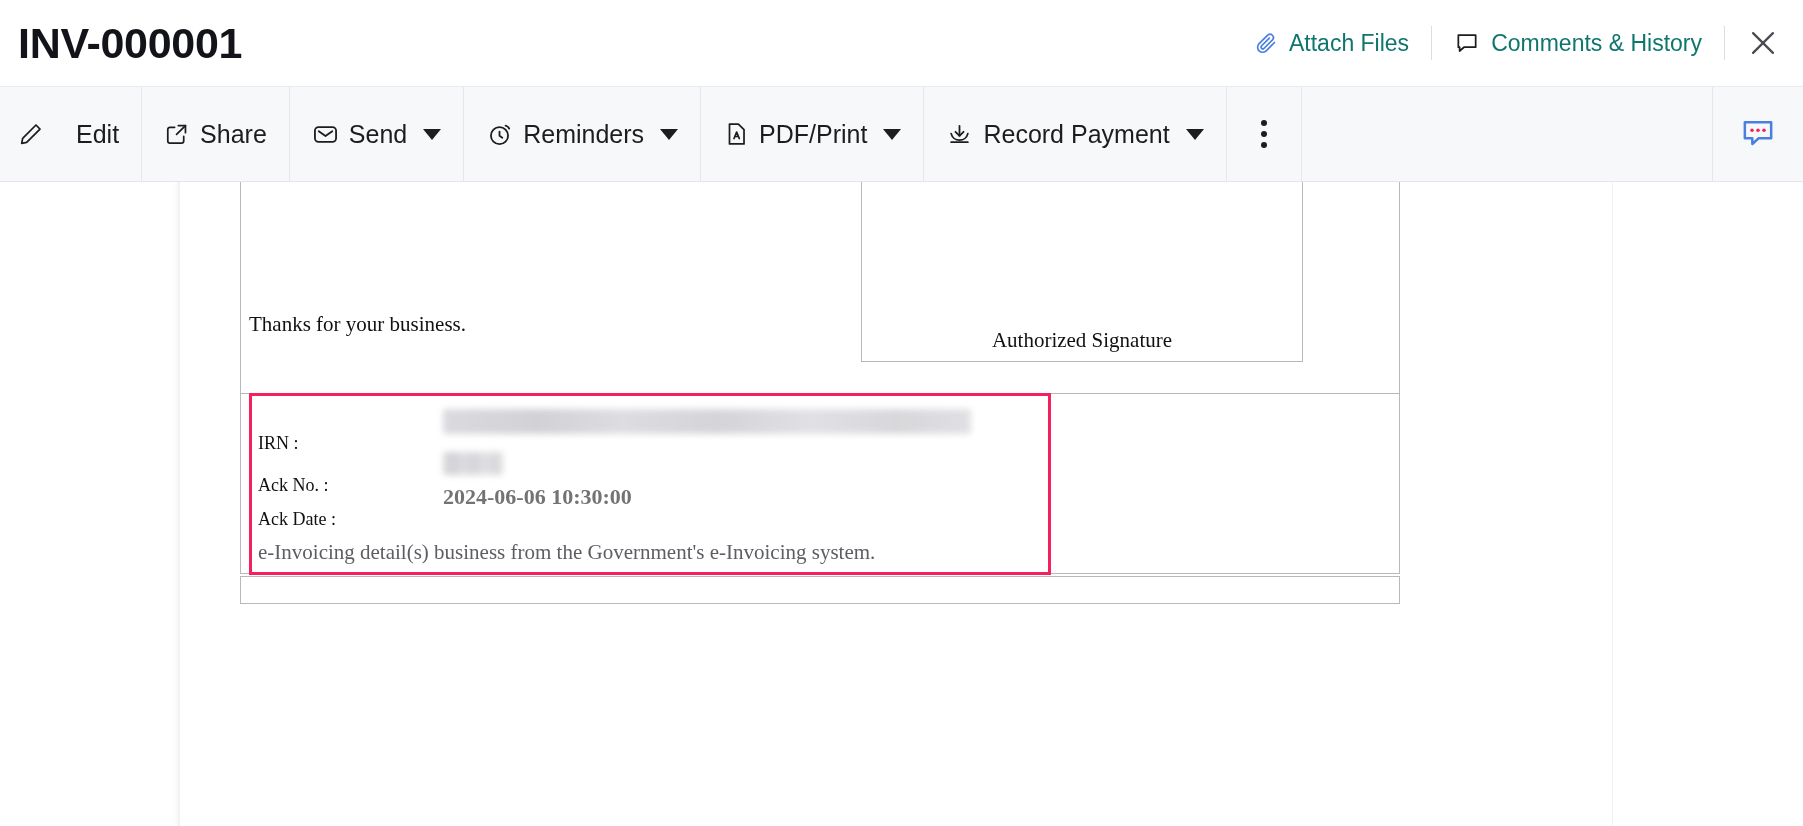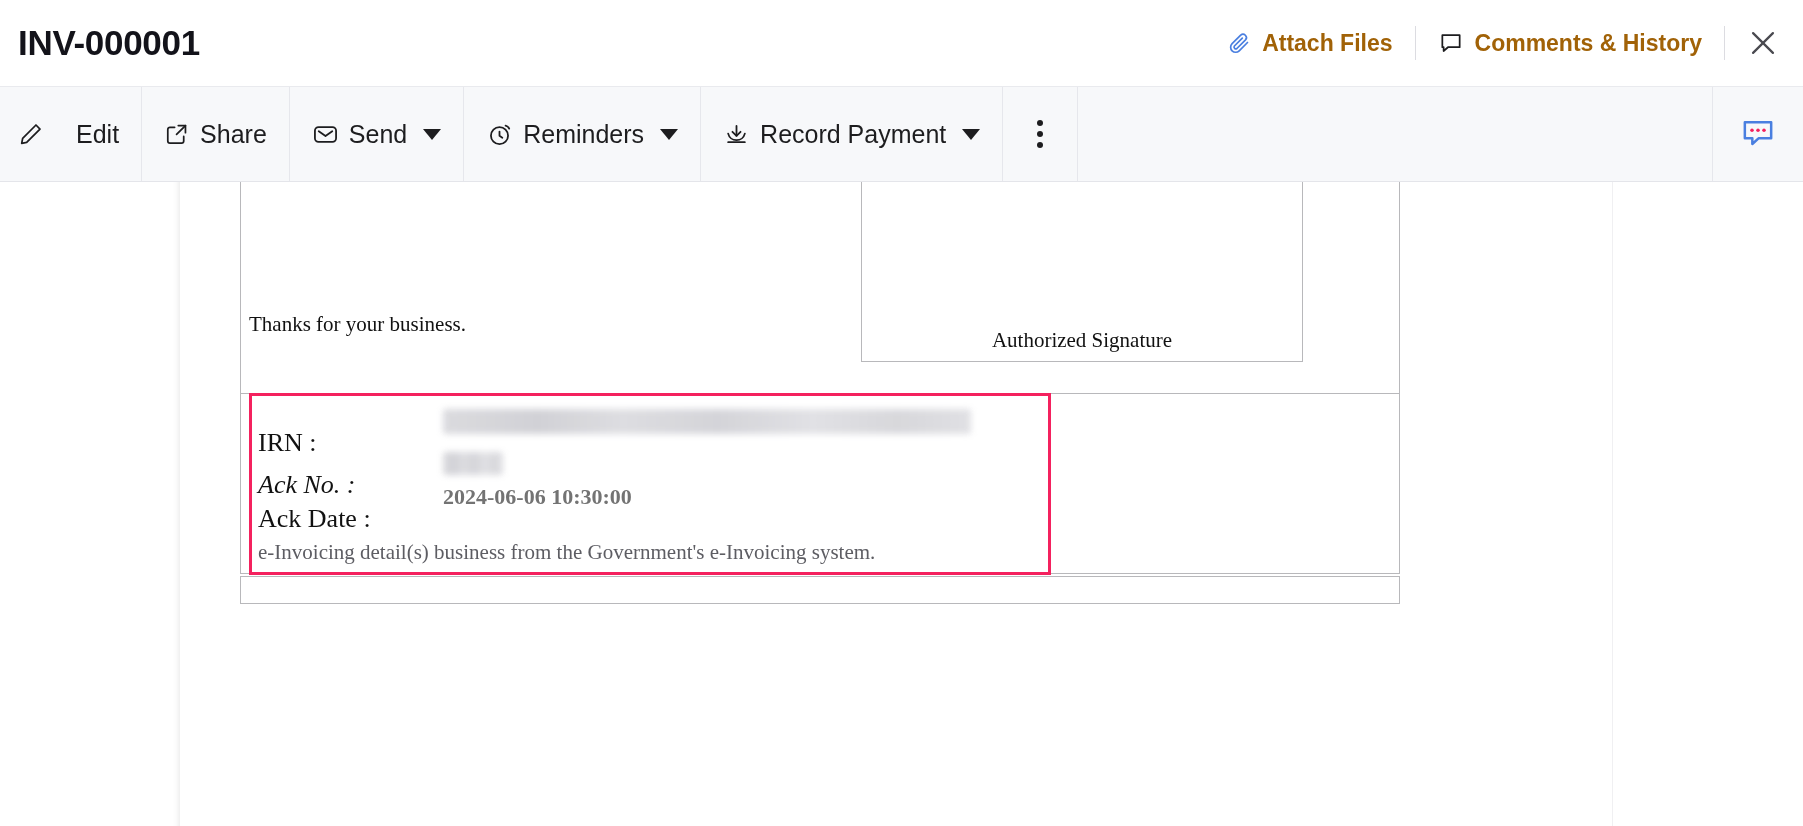--- a/index.html
+++ b/index.html
@@ -22,44 +22,43 @@
     left: 0; top: 0;
     width: 1803px;
     height: 86px;
     background: #ffffff;
     display: flex;
     align-items: center;
     box-sizing: border-box;
     padding: 0 16px 0 18px;
   }
   .doc-title {
-    font-size: 35px;
+    font-size: 43px;
     font-weight: 700;
     letter-spacing: -0.3px;
     color: #13131a;
     white-space: nowrap;
   }
   .header-spacer { flex: 1 1 auto; }
   .header-actions {
     display: flex;
     align-items: center;
     gap: 0px;
     height: 100%;
   }
   .hdr-btn {
     display: flex;
     align-items: center;
     gap: 11px;
     padding: 0 18px;
     height: 44px;
     font-size: 23px;
-    color: #a16207;
+    color: #0f766e;
     cursor: pointer;
     white-space: nowrap;
-    font-weight: bold;
   }
   .hdr-sep {
     width: 1px;
     height: 34px;
     background: #dcdce1;
     margin: 0 4px;
   }
   .close-btn {
     display: flex;
     align-items: center;
@@ -235,24 +234,24 @@
     left: 78px;
     top: 692px;
     width: 780px;
     font-family: "Liberation Serif", serif;
   }
   .irn-line {
     display: flex;
     align-items: center;
     height: 34px;
   }
-  .irn-line.gap { margin-top: 8px; font-style: italic; }
+  .irn-line.gap { margin-top: 8px; }
   .irn-label {
     width: 185px;
-    font-size: 26px;
+    font-size: 18px;
     color: #111;
     white-space: nowrap;
     margin-top: 44px;
   }
   .irn-value {
     font-size: 22px;
     font-weight: 700;
     color: #737373;
     white-space: nowrap;
   }
@@ -373,20 +372,30 @@
       <svg width="27" height="27" viewBox="0 0 24 24" fill="none" stroke="#1d1d1f" stroke-width="1.6" stroke-linecap="round" stroke-linejoin="round">
         <circle cx="12" cy="13" r="7.6"></circle>
         <path d="M12 9.4v3.8l2.5 1.7"></path>
         <path d="M17.4 4.2c1.4.3 2.6 1.3 3.2 2.6"></path>
       </svg>
     </span>
     <span>Reminders</span>
     <span class="caret"></span>
   </div>
 
+  <div class="tb-item">
+    <span>
+      <svg width="26" height="26" viewBox="0 0 24 24" fill="none" stroke="#1d1d1f" stroke-width="1.6" stroke-linecap="round" stroke-linejoin="round">
+        <path d="M6 2.8h8.2L19.4 8v13.2H6z"></path>
+        <path d="M10.2 16.2l2.4-6 2.4 6M11 14.3h3.2"></path>
+      </svg>
+    </span>
+    <span>PDF/Print</span>
+    <span class="caret"></span>
+  </div>
 
   <div class="tb-item">
     <span>
       <svg width="27" height="27" viewBox="0 0 24 24" fill="none" stroke="#1d1d1f" stroke-width="1.6" stroke-linecap="round" stroke-linejoin="round">
         <path d="M12 4.4v8.6"></path>
         <path d="M8.4 9.6L12 13.2l3.6-3.6"></path>
         <path d="M4.6 11.2a7.6 7.6 0 0 0 14.8 0"></path>
         <path d="M4.6 18.8h14.8"></path>
       </svg>
     </span>

